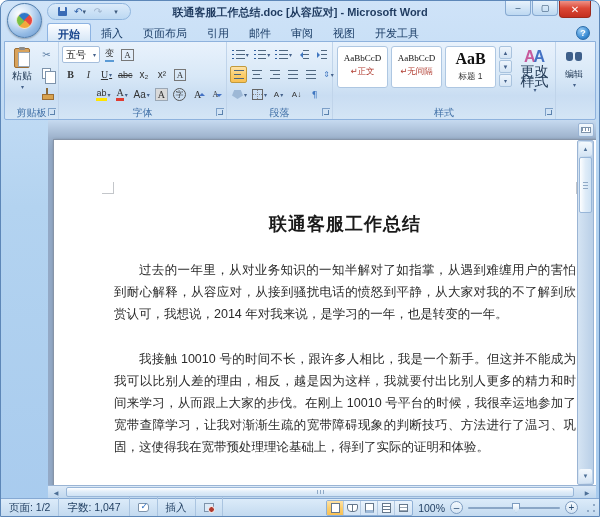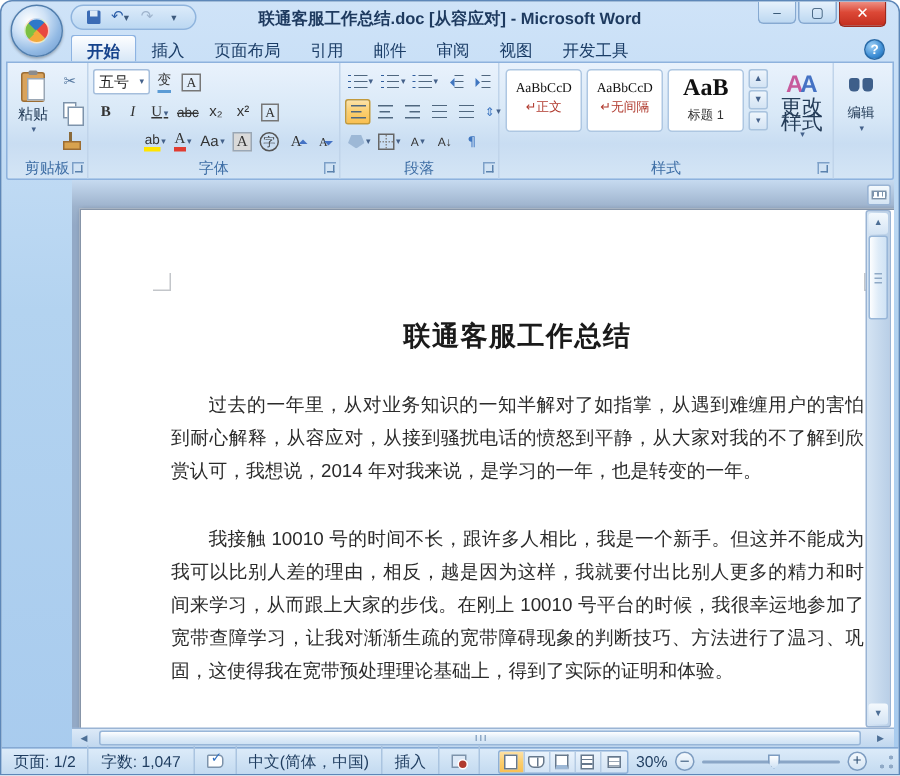--- a/index.html
+++ b/index.html
@@ -510,21 +510,20 @@
     </div>
   </div>
 
   <div class="statusbar">
     <span class="scell">页面: 1/2</span>
     <span class="scell">字数: 1,047</span>
     <span class="scell">
       <span class="proof-book"></span>
       <span class="chk">✓</span>
     </span>
-    <span class="scell">中文(简体，中国)</span>
     <span class="scell">插入</span>
     <span class="scell">
       <span class="macro-icon"></span>
     </span>
     <div class="sb-right">
       <div class="views">
         <span class="vbtn on">
             <span class="vi"></span>
           </span>
         <span class="vbtn">
@@ -533,21 +532,21 @@
         <span class="vbtn">
             <span class="vi web"></span>
           </span>
         <span class="vbtn">
             <span class="vi outline"></span>
           </span>
         <span class="vbtn">
             <span class="vi draft"></span>
           </span>
       </div>
-      <span class="zoom-label">30%</span>
+      <span class="zoom-label">100%</span>
       <span class="zbtn">–</span>
       <div class="slider">
         <div class="slider-track"></div>
         <div class="slider-thumb"></div>
       </div>
       <span class="zbtn">+</span>
       <span class="grip"></span>
     </div>
   </div>
 

